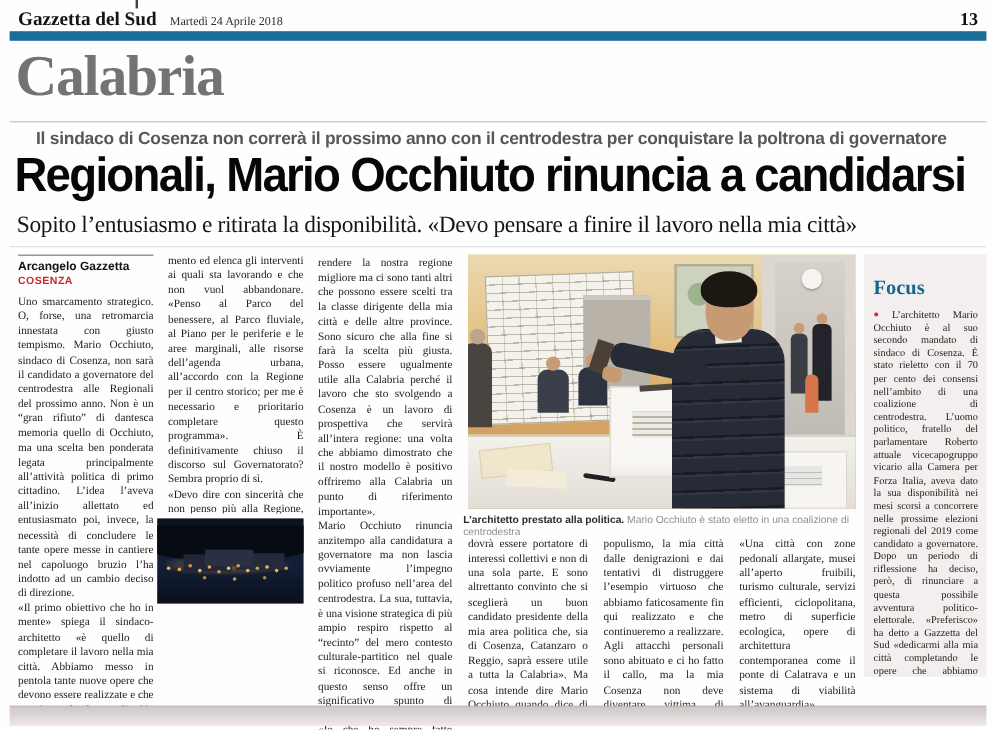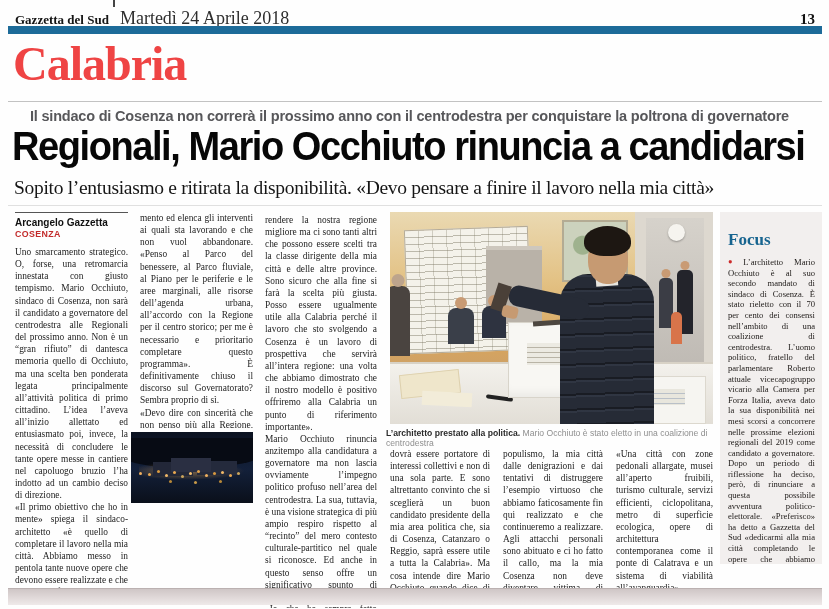--- a/index.html
+++ b/index.html
@@ -2,28 +2,28 @@
 <html><head>
 <meta charset="utf-8">
 <style>
   html,body{margin:0;padding:0;background:#ffffff;}
   .page{position:relative;width:829px;height:609px;background:#fefefe;overflow:hidden;
         font-family:"Liberation Serif",serif;}
   .tickmark{position:absolute;left:113px;top:0;width:2px;height:7px;background:#444;}
 
   
   .masthead{position:absolute;left:15px;top:8px;width:800px;display:flex;justify-content:space-between;align-items:baseline;}
-  .paper-name{font-weight:bold;font-size:13px;color:#151515;}
-  .issue-date{font-size:18px;color:#2e2e2e;margin-left:7px;}
+  .paper-name{font-weight:bold;font-size:16px;color:#151515;}
+  .issue-date{font-size:10px;color:#2e2e2e;margin-left:7px;}
   .page-number{font-weight:bold;font-size:15px;color:#111;}
   .bluebar{position:absolute;left:8px;top:26px;width:814px;height:8px;background:#1d6b99;}
 
   
   .section-title{position:absolute;left:13px;top:36px;margin:0;font-size:48px;font-weight:bold;
-                 color:#ef4444;letter-spacing:-1px;}
+                 color:#737373;letter-spacing:-1px;}
   .section-rule{position:absolute;left:8px;top:101px;width:814px;border-top:1px solid #c2c2c2;}
 
   
   .kicker{position:absolute;left:14px;top:108px;width:806px;font-family:"Liberation Sans",sans-serif;
           font-weight:bold;font-size:14.5px;color:#57575a;letter-spacing:-0.2px;margin-left:16px;}
   .headline{position:absolute;left:12px;top:124px;margin:0;font-family:"Liberation Sans",sans-serif;
             font-weight:bold;font-size:40px;color:#070707;letter-spacing:-1.5px;white-space:nowrap;
             transform:scaleX(0.95);transform-origin:left;}
   .subhead{position:absolute;left:14px;top:177px;width:812px;font-size:19.5px;color:#161616;letter-spacing:-0.3px;}
   .subhead-rule{position:absolute;left:8px;top:205px;width:814px;border-top:1px solid #e0e0e0;}

